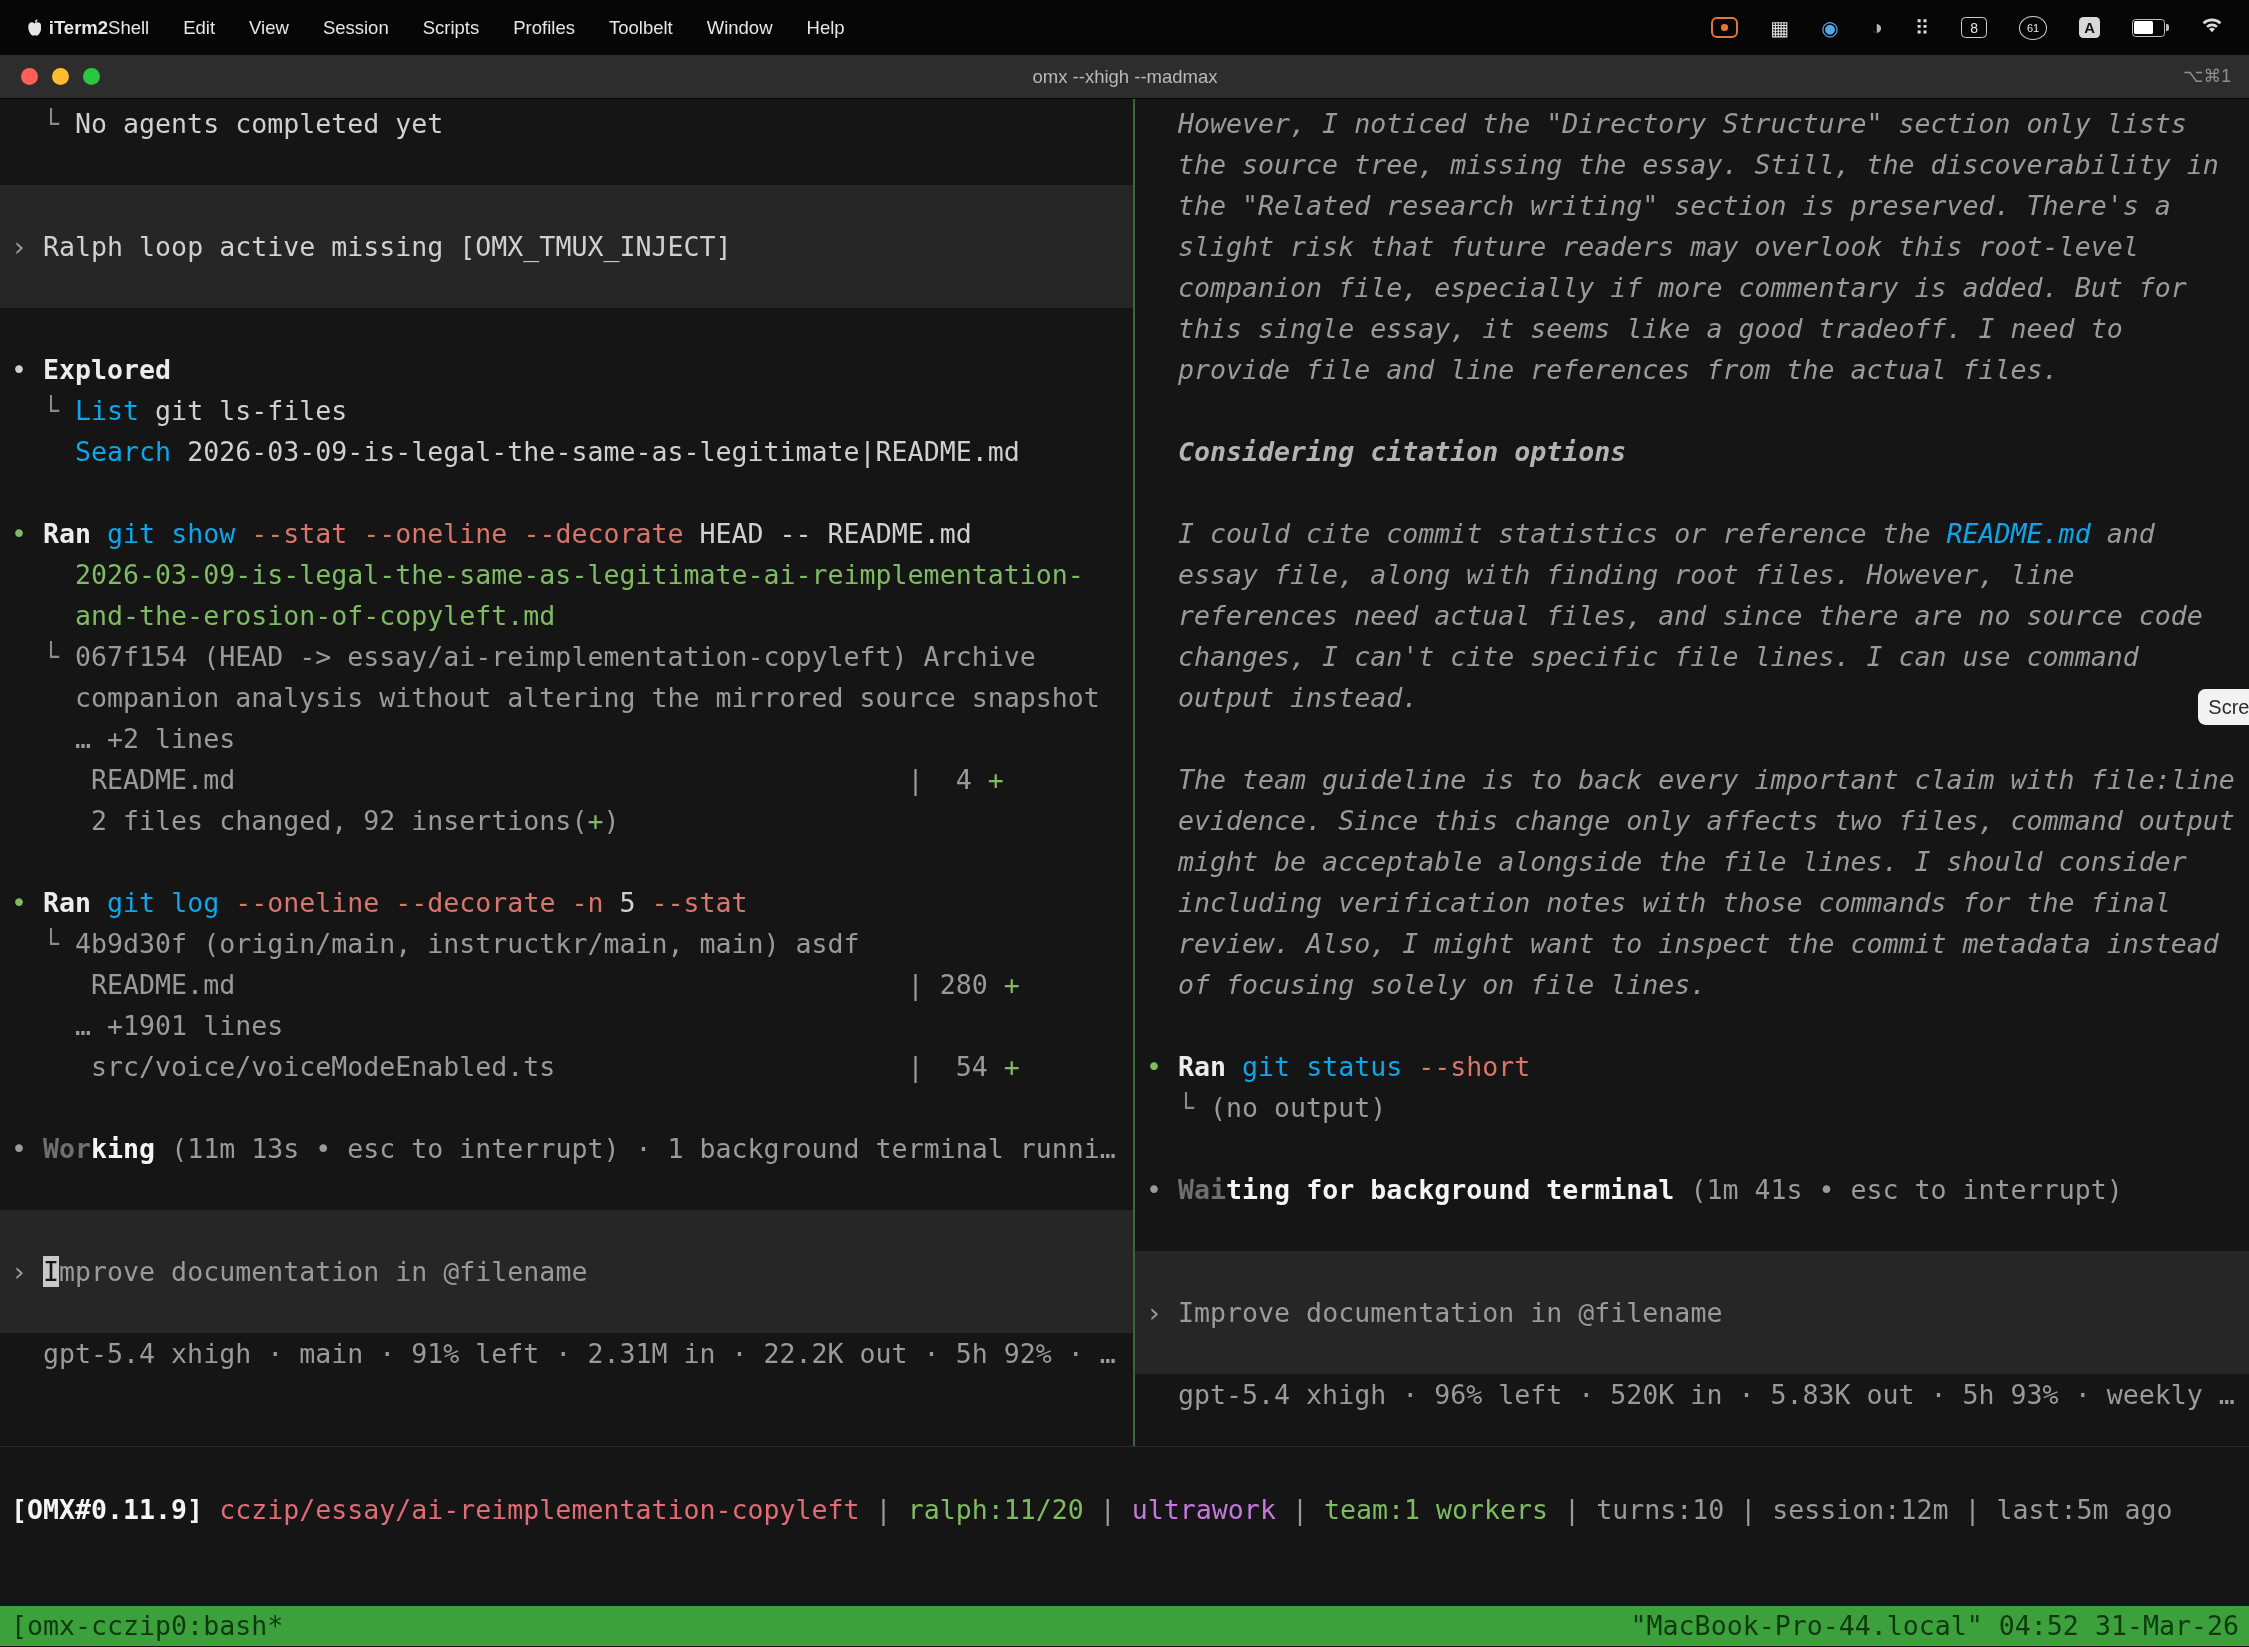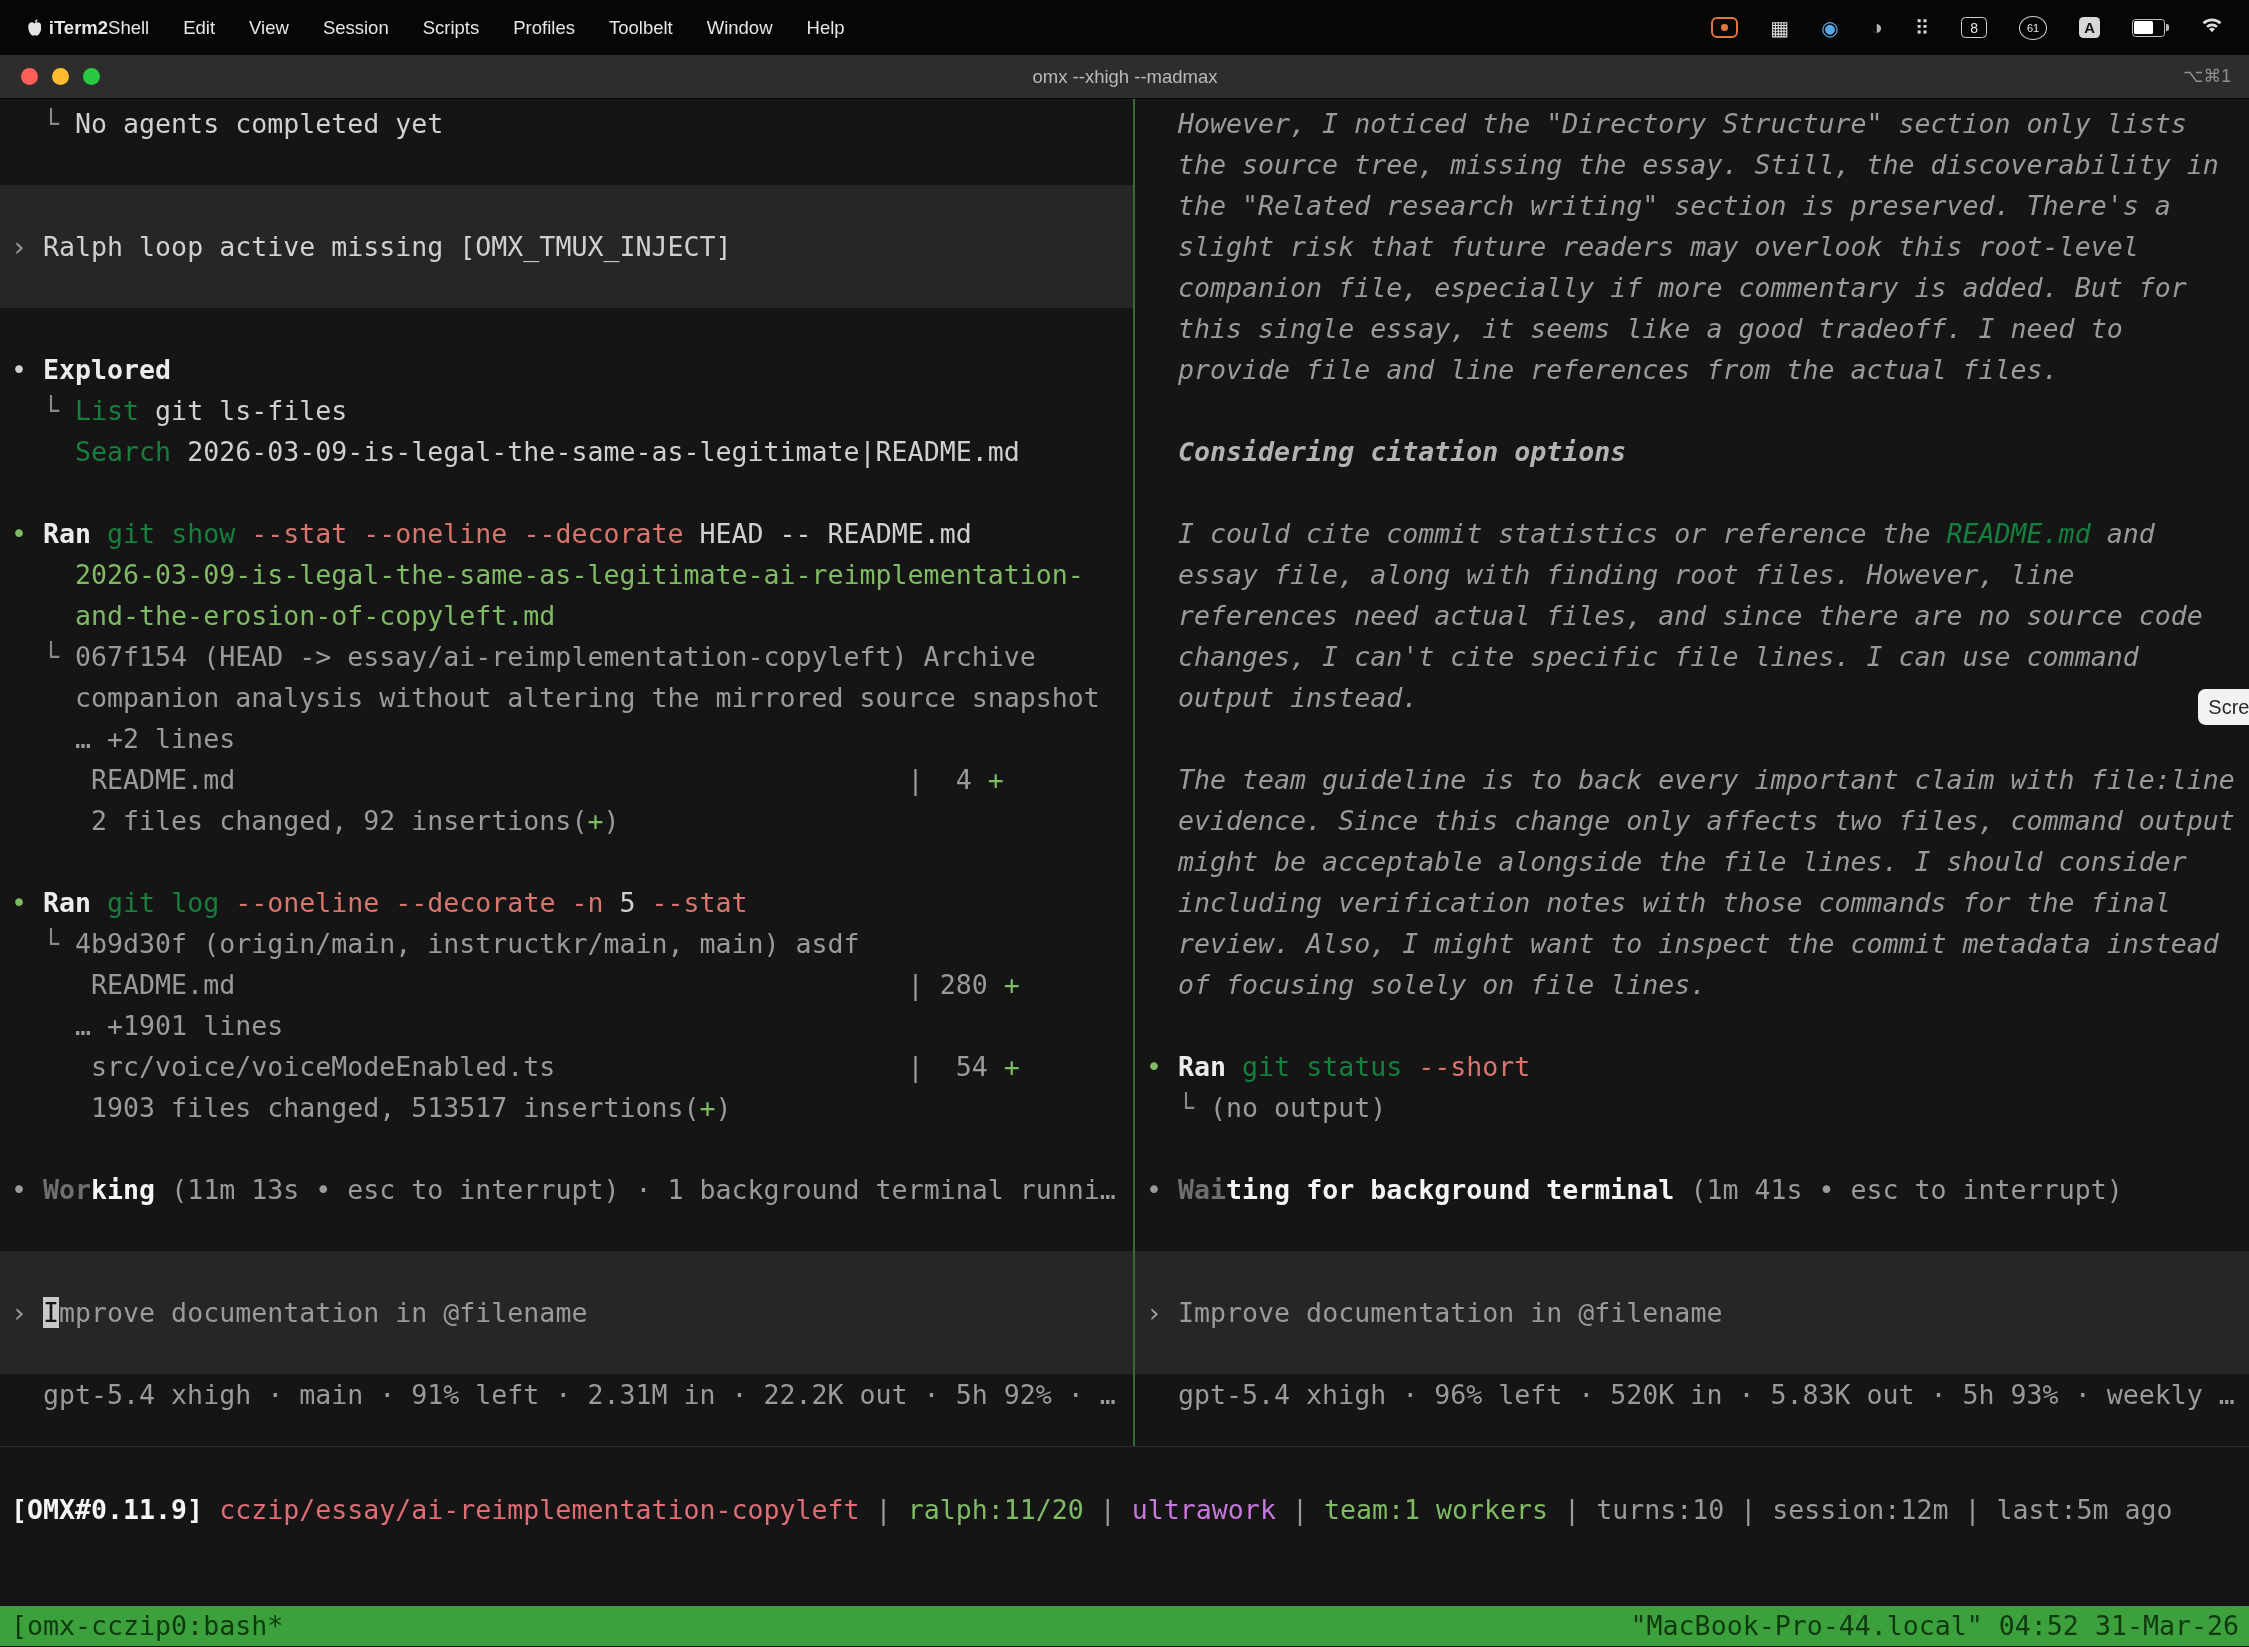--- a/index.html
+++ b/index.html
@@ -51,21 +51,21 @@
   .t-box{background:#262626;margin-left:-11px;padding:41px 0 41px 11px;}
 
   .s-fg{color:#d0d0d0;}
   .s-dim{color:#9a9a9a;}
   .s-dim2{color:#8a8a8a;}
   .s-bold{color:#ececec;font-weight:bold;}
   .s-bolddim{color:#6f6f6f;font-weight:bold;}
   .s-boldwhite{color:#f5f5f5;font-weight:bold;}
   .s-boldital{color:#b3b3b3;font-weight:bold;}
   .s-green{color:#7fbb63;}
-  .s-blue{color:#15803d;}
+  .s-blue{color:#0ea5e9;}
   .s-red{color:#d9756b;}
   .s-salmon{color:#e06c75;}
   .s-magenta{color:#c678dd;}
   .s-cursor{background:#c9c9c9;color:#151515;}
 
   
   .bottom{flex:1;background:#151515;display:flex;flex-direction:column;}
   .omx-status{margin-top:42px;padding-left:11px;flex:none;}
   .tmux-bar{margin-top:auto;margin-bottom:2px;height:40px;line-height:40px;background:#3ca03c;
     color:#0e3a0e;display:flex;justify-content:space-between;padding:0 11px;
@@ -154,21 +154,20 @@
         <div class="t-line"><span class="s-dim">    companion analysis without altering the mirrored source snapshot</span></div>
         <div class="t-line"><span class="s-dim">    … +2 lines</span></div>
         <div class="t-line"><span class="s-dim">     README.md                                          |  4 </span><span class="s-green">+</span></div>
         <div class="t-line"><span class="s-dim">     2 files changed, 92 insertions(</span><span class="s-green">+</span><span class="s-dim">)</span></div>
         <div class="t-line"></div>
         <div class="t-line"><span class="s-green">• </span><span class="s-bold">Ran</span><span class="s-fg"> </span><span class="s-blue">git log</span><span class="s-fg"> </span><span class="s-red">--oneline --decorate</span><span class="s-fg"> </span><span class="s-red">-n</span><span class="s-fg"> 5 </span><span class="s-red">--stat</span></div>
         <div class="t-line"><span class="s-dim2">  └ </span><span class="s-dim">4b9d30f (origin/main, instructkr/main, main) asdf</span></div>
         <div class="t-line"><span class="s-dim">     README.md                                          | 280 </span><span class="s-green">+</span></div>
         <div class="t-line"><span class="s-dim">    … +1901 lines</span></div>
         <div class="t-line"><span class="s-dim">     src/voice/voiceModeEnabled.ts                      |  54 </span><span class="s-green">+</span></div>
-        <div class="t-line"><span class="s-dim">     1903 files changed, 513517 insertions(</span><span class="s-green">+</span><span class="s-dim">)</span></div>
         <div class="t-line"></div>
         <div class="t-line"><span class="s-dim">• </span><span class="s-bolddim">Wor</span><span class="s-boldwhite">king</span><span class="s-dim"> (11m 13s • esc to interrupt) · 1 background terminal runni…</span></div>
         <div class="t-line"></div>
         <div class="t-box">
           <div class="t-line"><span class="s-dim">› </span><span class="s-cursor">I</span><span class="s-dim">mprove documentation in @filename</span></div>
         </div>
         <div class="t-line"><span class="s-dim">  gpt-5.4 xhigh · main · 91% left · 2.31M in · 22.2K out · 5h 92% · …</span></div>
       </div>
     <div class="pane pane-right" id="pane-right">
         <div class="t-line italic"><span class="s-dim">  However, I noticed the "Directory Structure" section only lists</span></div>

